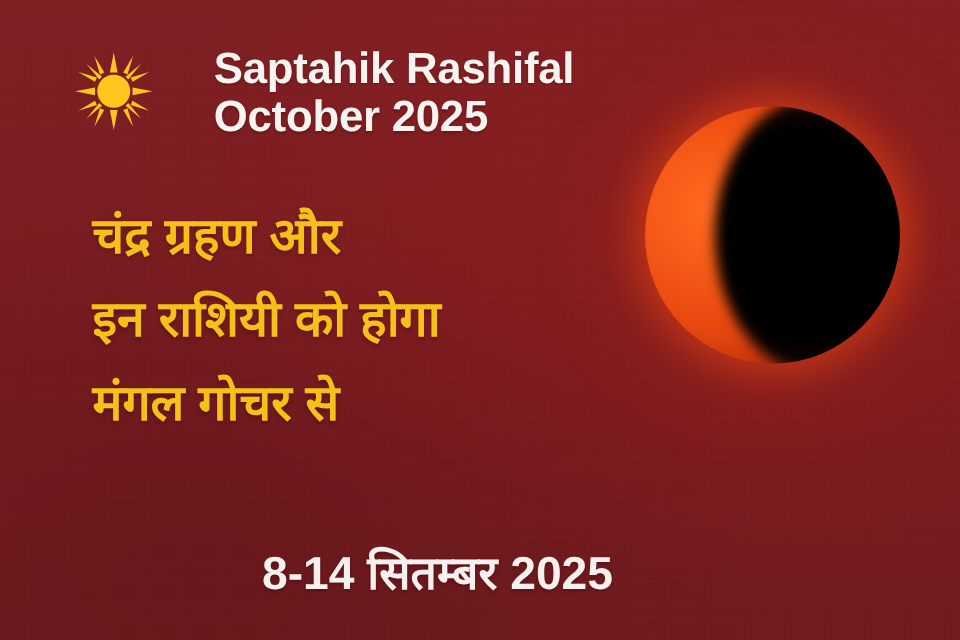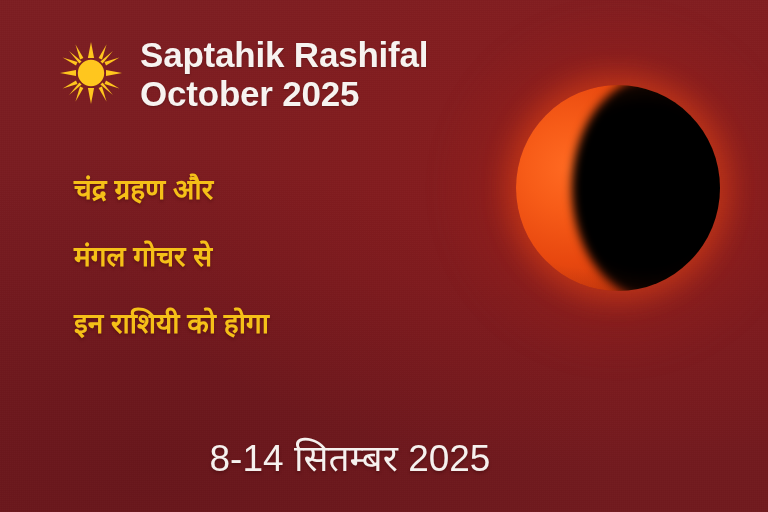--- a/index.html
+++ b/index.html
@@ -102,45 +102,46 @@
   }
   .sun-icon { margin-top:6px; flex:0 0 auto; }
   .header-text {
     color:#f7f3f0;
     font-weight:bold;
     font-size:35px;
     line-height:1.10;
     letter-spacing:-0.2px;
     white-space:nowrap;
     text-shadow:0 1px 2px rgba(0,0,0,0.25);
+    margin-left:31px;
   }
 
   
   .headline {
     position:absolute;
     left:74px; top:156px;
     width:470px;
   }
   .headline-line {
     color:#f5c018;
     font-weight:bold;
-    font-size:28px;
+    font-size:40px;
     line-height:67px;
     white-space:nowrap;
     text-shadow:0 2px 3px rgba(60,8,10,0.35);
   }
 
   
   .date-line {
     position:absolute;
     left:0; top:438px;
     width:700px;
     text-align:center;
     color:#f6f1ee;
-    font-weight:normal;
+    font-weight:bold;
     font-size:37px;
     line-height:1.15;
     white-space:nowrap;
     text-shadow:0 2px 3px rgba(50,6,8,0.35);
   }
 </style>
 </head>
 <body>
 
 <div id="poster">
@@ -183,19 +184,19 @@
       </svg>
     </span>
     <div>
       <div class="header-text">Saptahik Rashifal</div>
       <div class="header-text">October 2025</div>
     </div>
   </div>
 
   <div class="headline">
     <div class="headline-line">चंद्र ग्रहण और</div>
+    <div class="headline-line">इन राशियी को होगा</div>
     <div class="headline-line">मंगल गोचर से</div>
-    <div class="headline-line">इन राशियी को होगा</div>
   </div>
 
   <div class="date-line">8-14 सितम्बर 2025</div>
 
 </div>
 
 </body></html>

